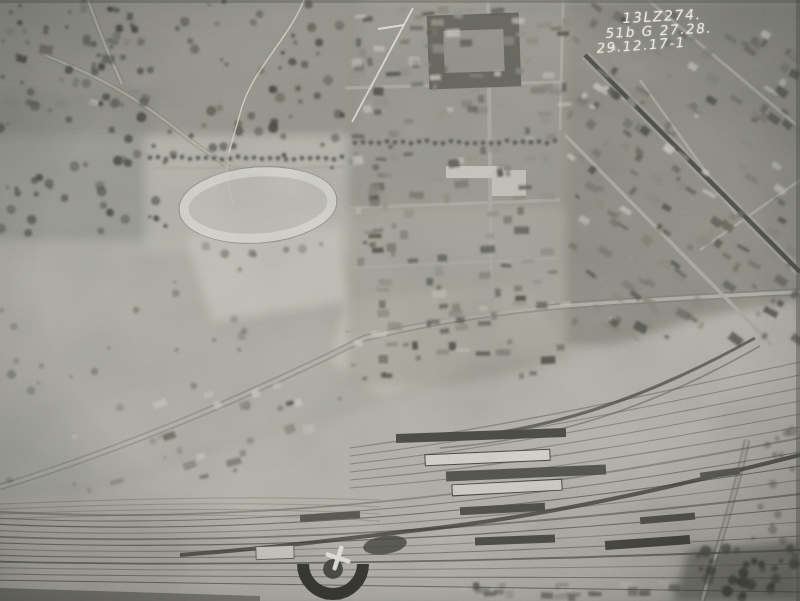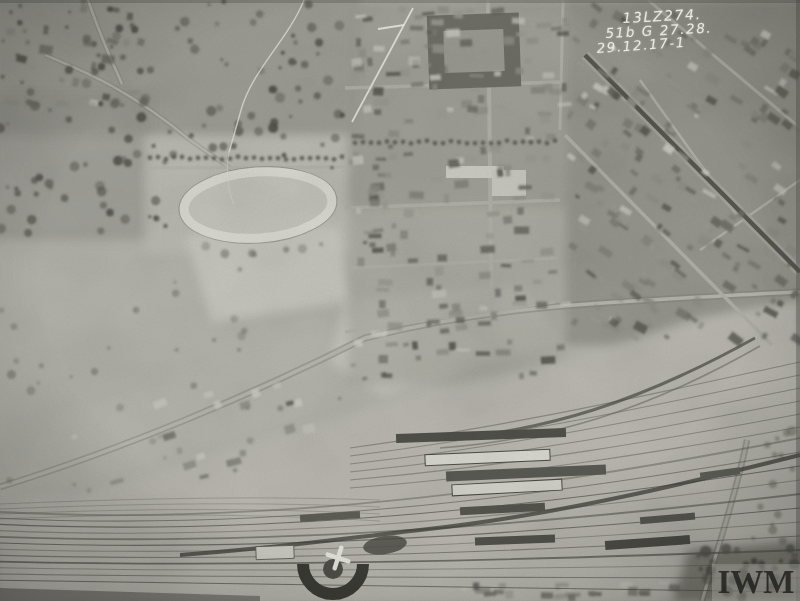--- a/index.html
+++ b/index.html
@@ -890,16 +890,13 @@
 
   <rect width="800" height="601" filter="url(#mottle)" opacity="0.22" style="mix-blend-mode:multiply"></rect>
   <rect width="800" height="601" filter="url(#grain)" opacity="0.14" style="mix-blend-mode:multiply"></rect>
   <rect width="800" height="601" fill="url(#vg)"></rect>
 </svg>
 
 <div class="annot" style="left:622px;top:10px;transform:rotate(-3deg);font-size:14px;">13LZ274.</div>
 <div class="annot" style="left:605px;top:25px;transform:rotate(-3deg);">51b G 27.28.</div>
 <div class="annot" style="left:596px;top:40px;transform:rotate(-4deg);">29.12.17-1</div>
 
-<div class="wm">
-  <span>IWM</span>
 </div>
-</div>
 
 </body></html>

